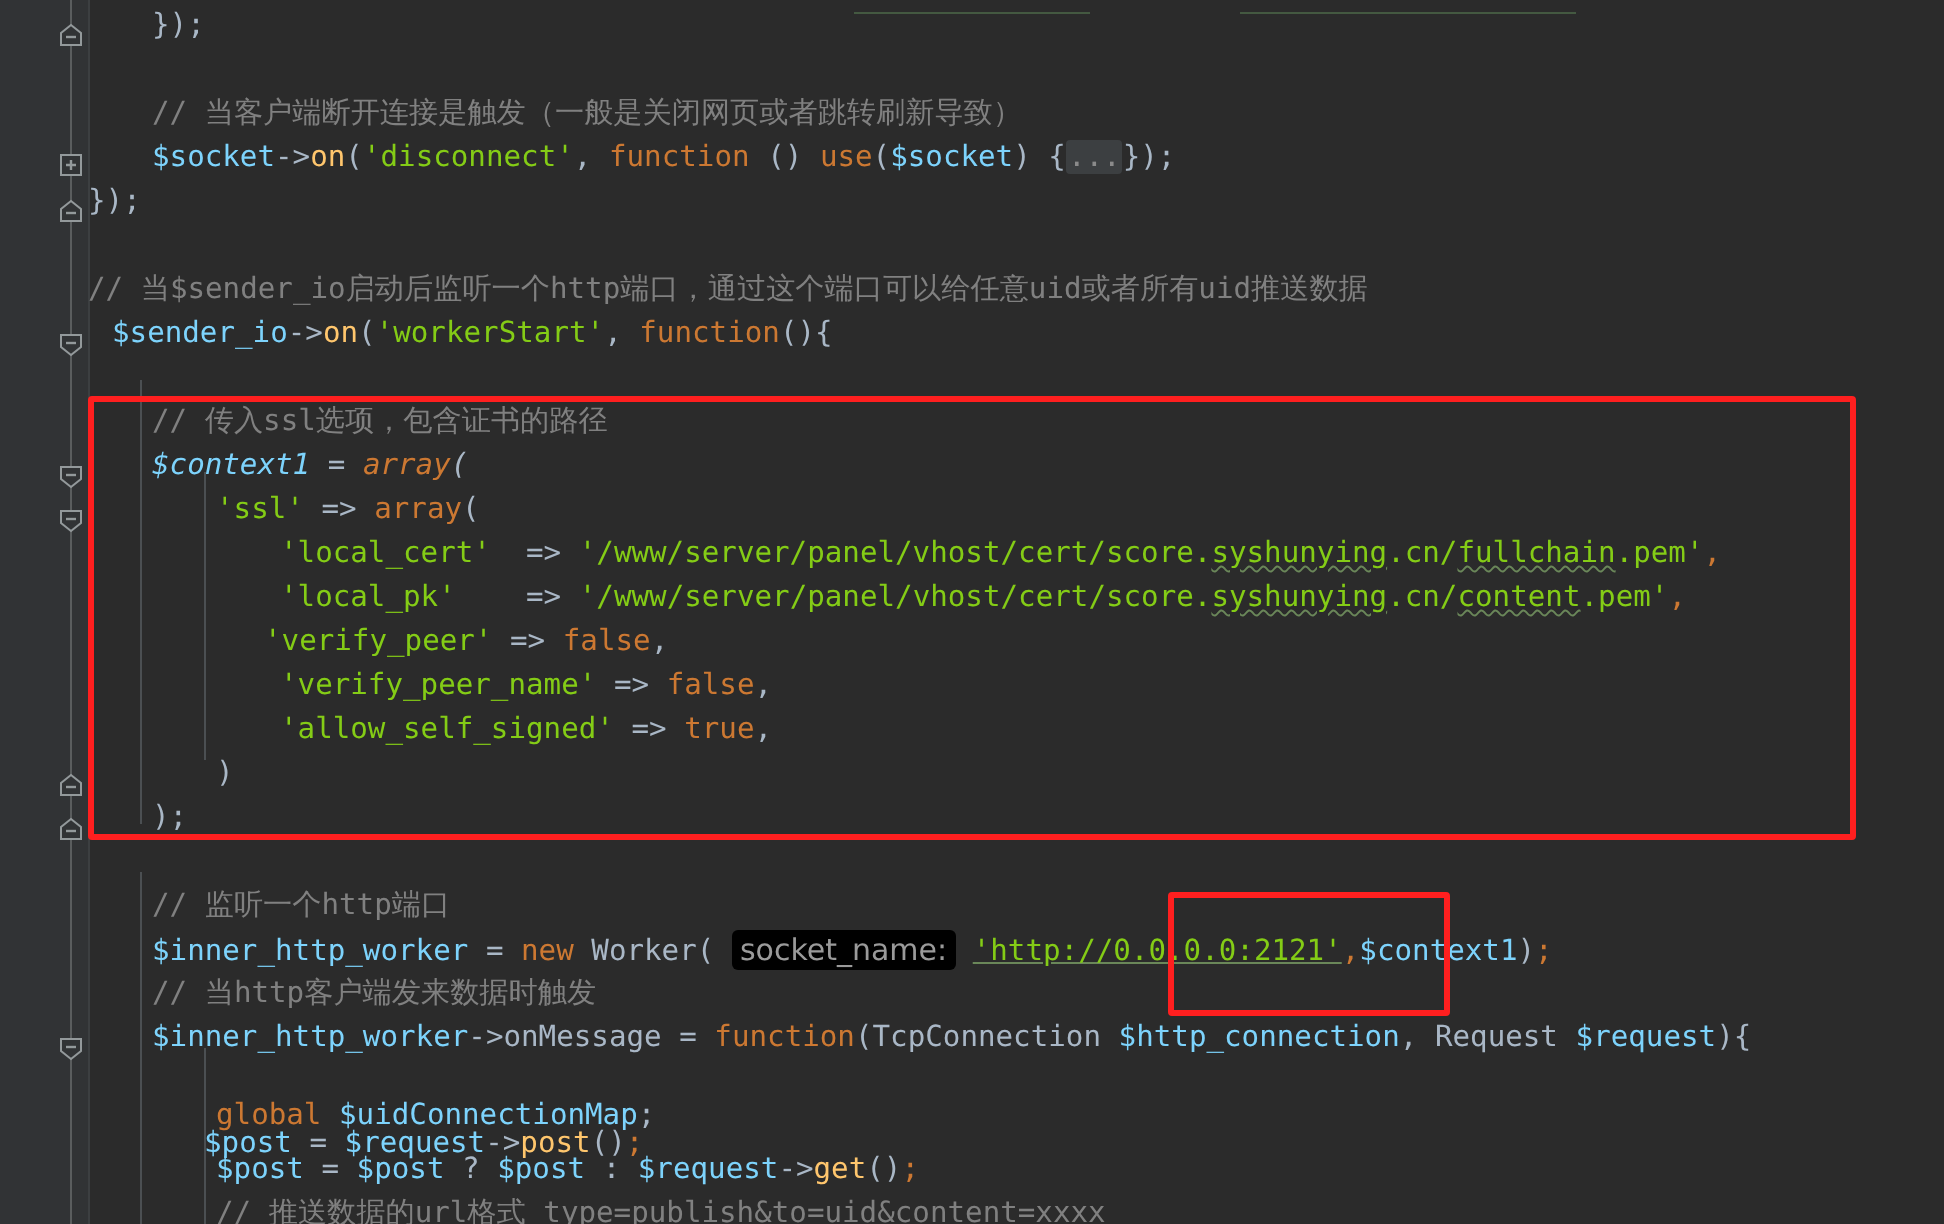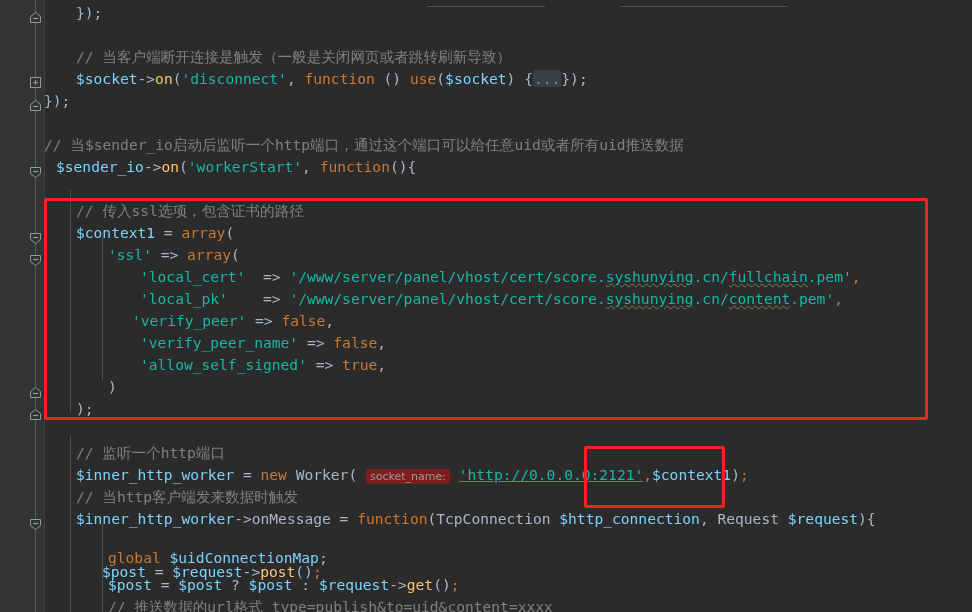--- a/index.html
+++ b/index.html
@@ -59,38 +59,38 @@
   
   .guide {
     position: absolute;
     width: 1px;
     background: #4b4f52;
   }
 
   
   .cmt   { color: #808080; }
   .var   { color: #7dd3fc; }
-  .str   { color: #14b8a6; }
+  .str   { color: #84cc16; }
   .kw    { color: #cc7832; }
   .fn    { color: #ffc66d; }
   .cls   { color: #a9b7c6; }
   .punct { color: #a9b7c6; }
   .op    { color: #a9b7c6; }
 
   .folded {
     background: #3c3f41;
     color: #8a8a8a;
     border-radius: 2px;
     padding: 0 1px;
   }
   .hint {
-    background: #7f1d1d;
+    background: #000000;
     color: #9a9a9a;
     border-radius: 3px;
-    font-size: 11px;
+    font-size: 15px;
     padding: 1px 4px;
     font-family: "DejaVu Sans", "Liberation Sans", sans-serif;
   }
   .urlunder {
     text-decoration: underline;
     text-decoration-color: #6a8759;
   }
   .squiggle {
     text-decoration: underline;
     text-decoration-style: wavy;
@@ -196,21 +196,21 @@
         <div class="line" style="top: 2px; left: 32px;"><span class="punct">});</span></div>
         <div class="line" style="top: 24px; left: 0px;"></div>
         <div class="line" style="top: 46px; left: 32px;"><span class="cmt">// 当客户端断开连接是触发（一般是关闭网页或者跳转刷新导致）</span></div>
         <div class="line" style="top: 68px; left: 32px;"><span class="var">$socket</span><span class="op">-&gt;</span><span class="fn">on</span><span class="punct">(</span><span class="str">'disconnect'</span><span class="punct">, </span><span class="kw">function</span><span class="punct"> () </span><span class="kw">use</span><span class="punct">(</span><span class="var">$socket</span><span class="punct">) {</span><span class="folded">...</span><span class="punct">});</span></div>
         <div class="line" style="top: 90px; left: 0px;"><span class="punct">});</span></div>
         <div class="line" style="top: 112px; left: 0px;"></div>
         <div class="line" style="top: 134px; left: 0px;"><span class="cmt">// 当$sender_io启动后监听一个http端口，通过这个端口可以给任意uid或者所有uid推送数据</span></div>
         <div class="line" style="top: 156px; left: 12px;"><span class="var">$sender_io</span><span class="op">-&gt;</span><span class="fn">on</span><span class="punct">(</span><span class="str">'workerStart'</span><span class="punct">, </span><span class="kw">function</span><span class="punct">(){</span></div>
         <div class="line" style="top: 178px; left: 0px;"></div>
         <div class="line" style="top: 200px; left: 32px;"><span class="cmt">// 传入ssl选项，包含证书的路径</span></div>
-        <div class="line" style="top: 222px; left: 32px;"><span class="var">$context1</span><span class="punct"> = </span><span class="kw">array</span><span class="punct">(</span></div>
+        <div class="line" style="top: 222px; left: 32px; font-style: italic;"><span class="var">$context1</span><span class="punct"> = </span><span class="kw">array</span><span class="punct">(</span></div>
         <div class="line" style="top: 244px; left: 64px;"><span class="str">'ssl'</span><span class="punct"> =&gt; </span><span class="kw">array</span><span class="punct">(</span></div>
         <div class="line" style="top: 266px; left: 96px;"><span class="str">'local_cert'</span><span class="punct">  =&gt; </span><span class="str">'/www/server/panel/vhost/cert/score.</span><span class="str squiggle">syshunying</span><span class="str">.cn/</span><span class="str squiggle">fullchain</span><span class="str">.pem'</span><span class="kw">,</span></div>
         <div class="line" style="top: 288px; left: 96px;"><span class="str">'local_pk'</span><span class="punct">    =&gt; </span><span class="str">'/www/server/panel/vhost/cert/score.</span><span class="str squiggle">syshunying</span><span class="str">.cn/</span><span class="str squiggle">content</span><span class="str">.pem'</span><span class="kw">,</span></div>
         <div class="line" style="top: 310px; left: 88px;"><span class="str">'verify_peer'</span><span class="punct"> =&gt; </span><span class="kw">false</span><span class="punct">,</span></div>
         <div class="line" style="top: 332px; left: 96px;"><span class="str">'verify_peer_name'</span><span class="punct"> =&gt; </span><span class="kw">false</span><span class="punct">,</span></div>
         <div class="line" style="top: 354px; left: 96px;"><span class="str">'allow_self_signed'</span><span class="punct"> =&gt; </span><span class="kw">true</span><span class="punct">,</span></div>
         <div class="line" style="top: 376px; left: 64px;"><span class="punct">)</span></div>
         <div class="line" style="top: 398px; left: 32px;"><span class="punct">);</span></div>
         <div class="line" style="top: 420px; left: 0px;"></div>
         <div class="line" style="top: 442px; left: 32px;"><span class="cmt">// 监听一个http端口</span></div>

